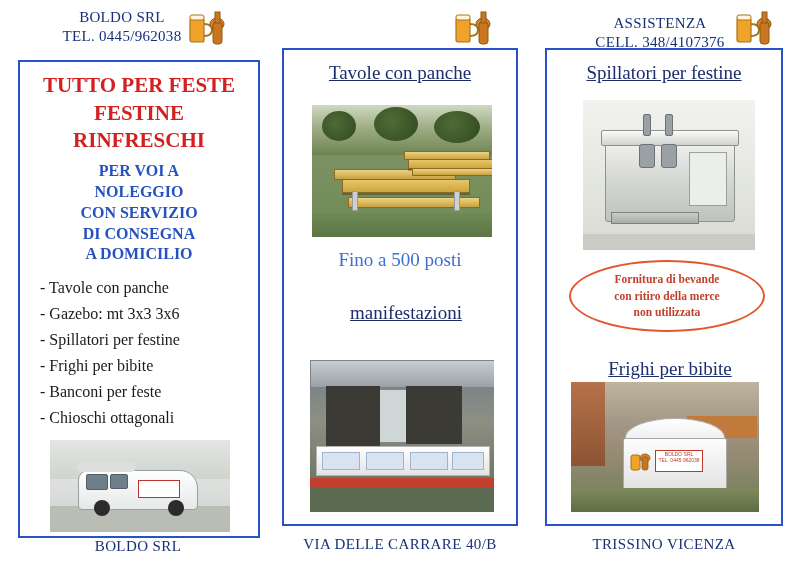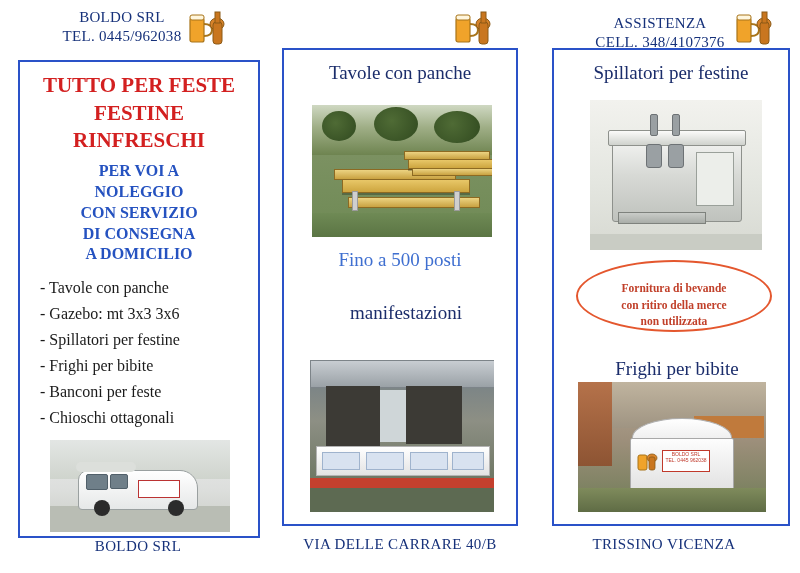--- a/index.html
+++ b/index.html
@@ -22,21 +22,21 @@
 
   
   .panel {
     position: absolute;
     border: 2px solid #2a52c8;
     background: #ffffff;
     box-sizing: border-box;
   }
   .panel-left   { left: 18px;  top: 60px;  width: 242px; height: 478px; }
   .panel-mid    { left: 282px; top: 48px;  width: 236px; height: 478px; }
-  .panel-right  { left: 545px; top: 48px;  width: 238px; height: 478px; margin-left: 7px; }
+  .panel-right  { left: 545px; top: 48px;  width: 238px; height: 478px; }
 
   
   .hdr {
     position: absolute;
     text-align: center;
     font-family: "Liberation Serif", serif;
     color: #16317a;
     font-size: 15px;
     line-height: 1.25;
     letter-spacing: .3px;
@@ -93,20 +93,21 @@
   }
 
   
   .cap {
     text-align: center;
     color: #1b2d6b;
     font-size: 19px;
     line-height: 1.2;
     margin: 12px 6px 8px 6px;
     font-family: "Liberation Serif", serif;
+    text-decoration: underline;
   }
   .cap-blue-sub {
     text-align: center;
     color: #3f6fd0;
     font-size: 19px;
     margin: 6px 0 4px 0;
     font-family: "Liberation Serif", serif;
   }
 
   
@@ -293,21 +294,21 @@
     top: 210px;
     width: 192px;
     height: 68px;
     border: 2px solid #e4572e;
     border-radius: 50%;
     color: #c1402a;
     text-align: center;
     font-size: 11.5px;
     line-height: 1.45;
     display: flex;
-    align-items: flex-end;
+    align-items: center;
     justify-content: center;
     font-family: "Liberation Serif", serif;
     font-weight: bold;
   }
   .stamp span { display: block; }
 </style>
 </head>
 <body>
 
 <div class="flyer">

